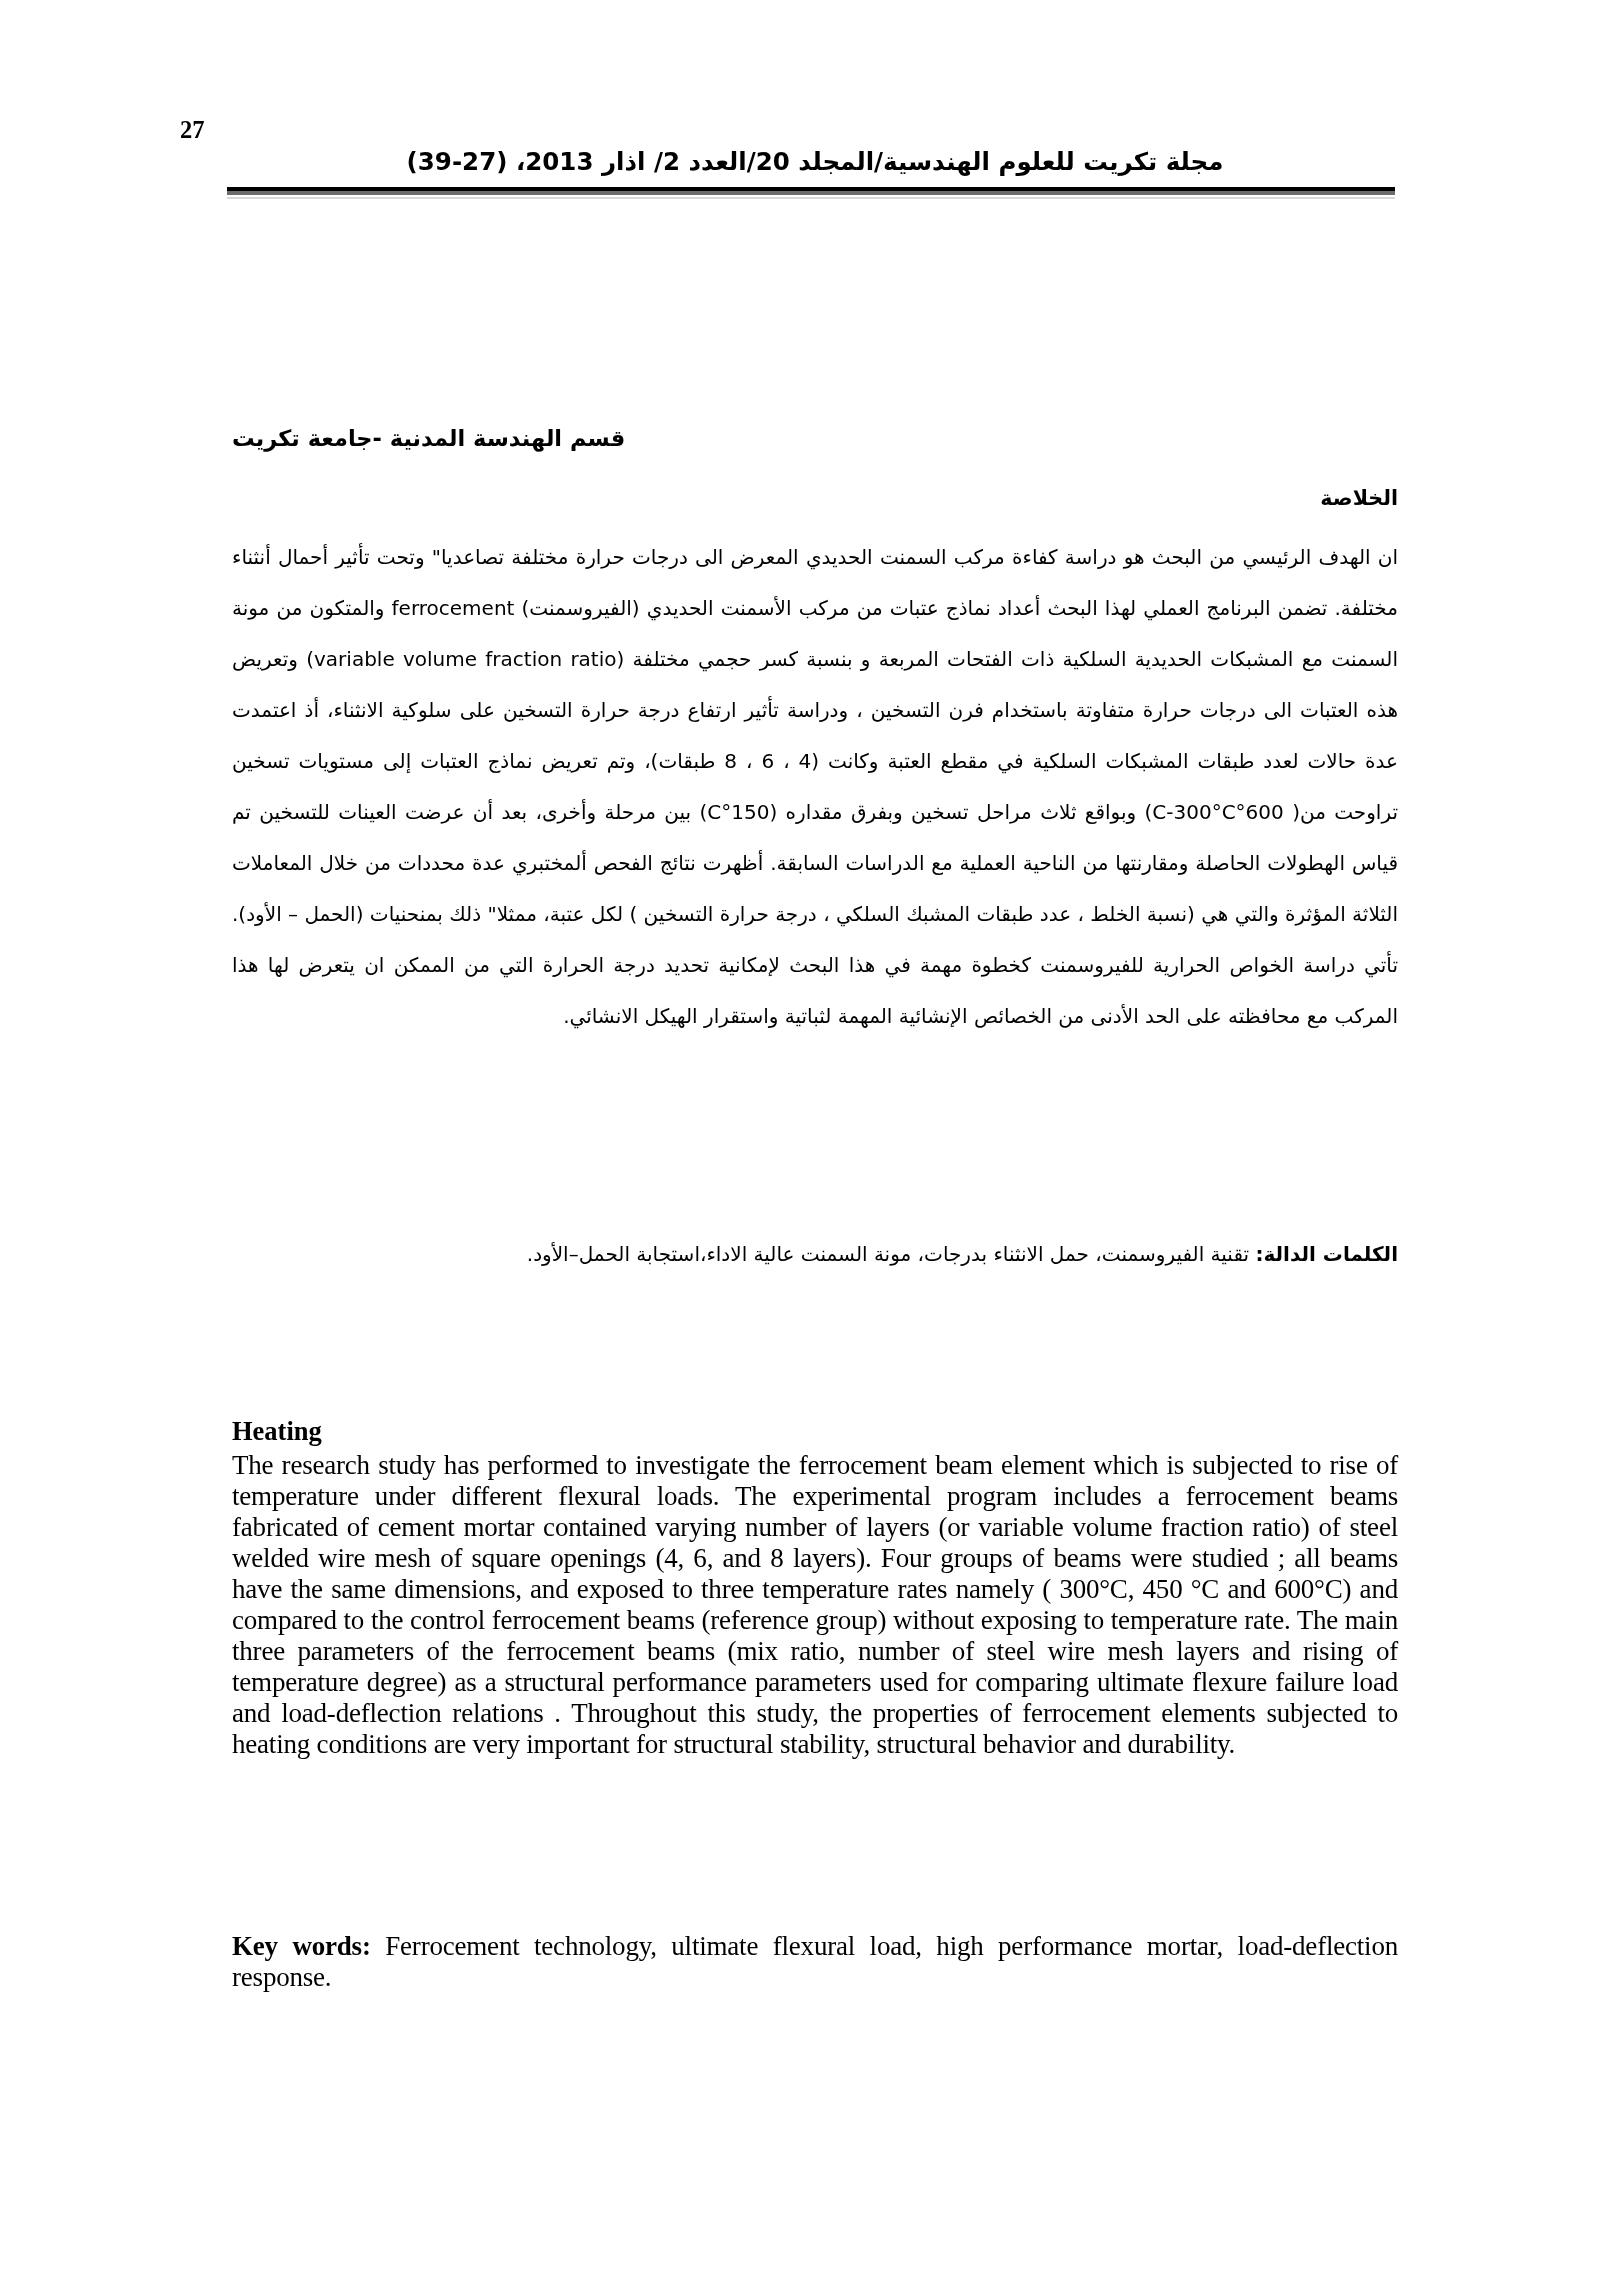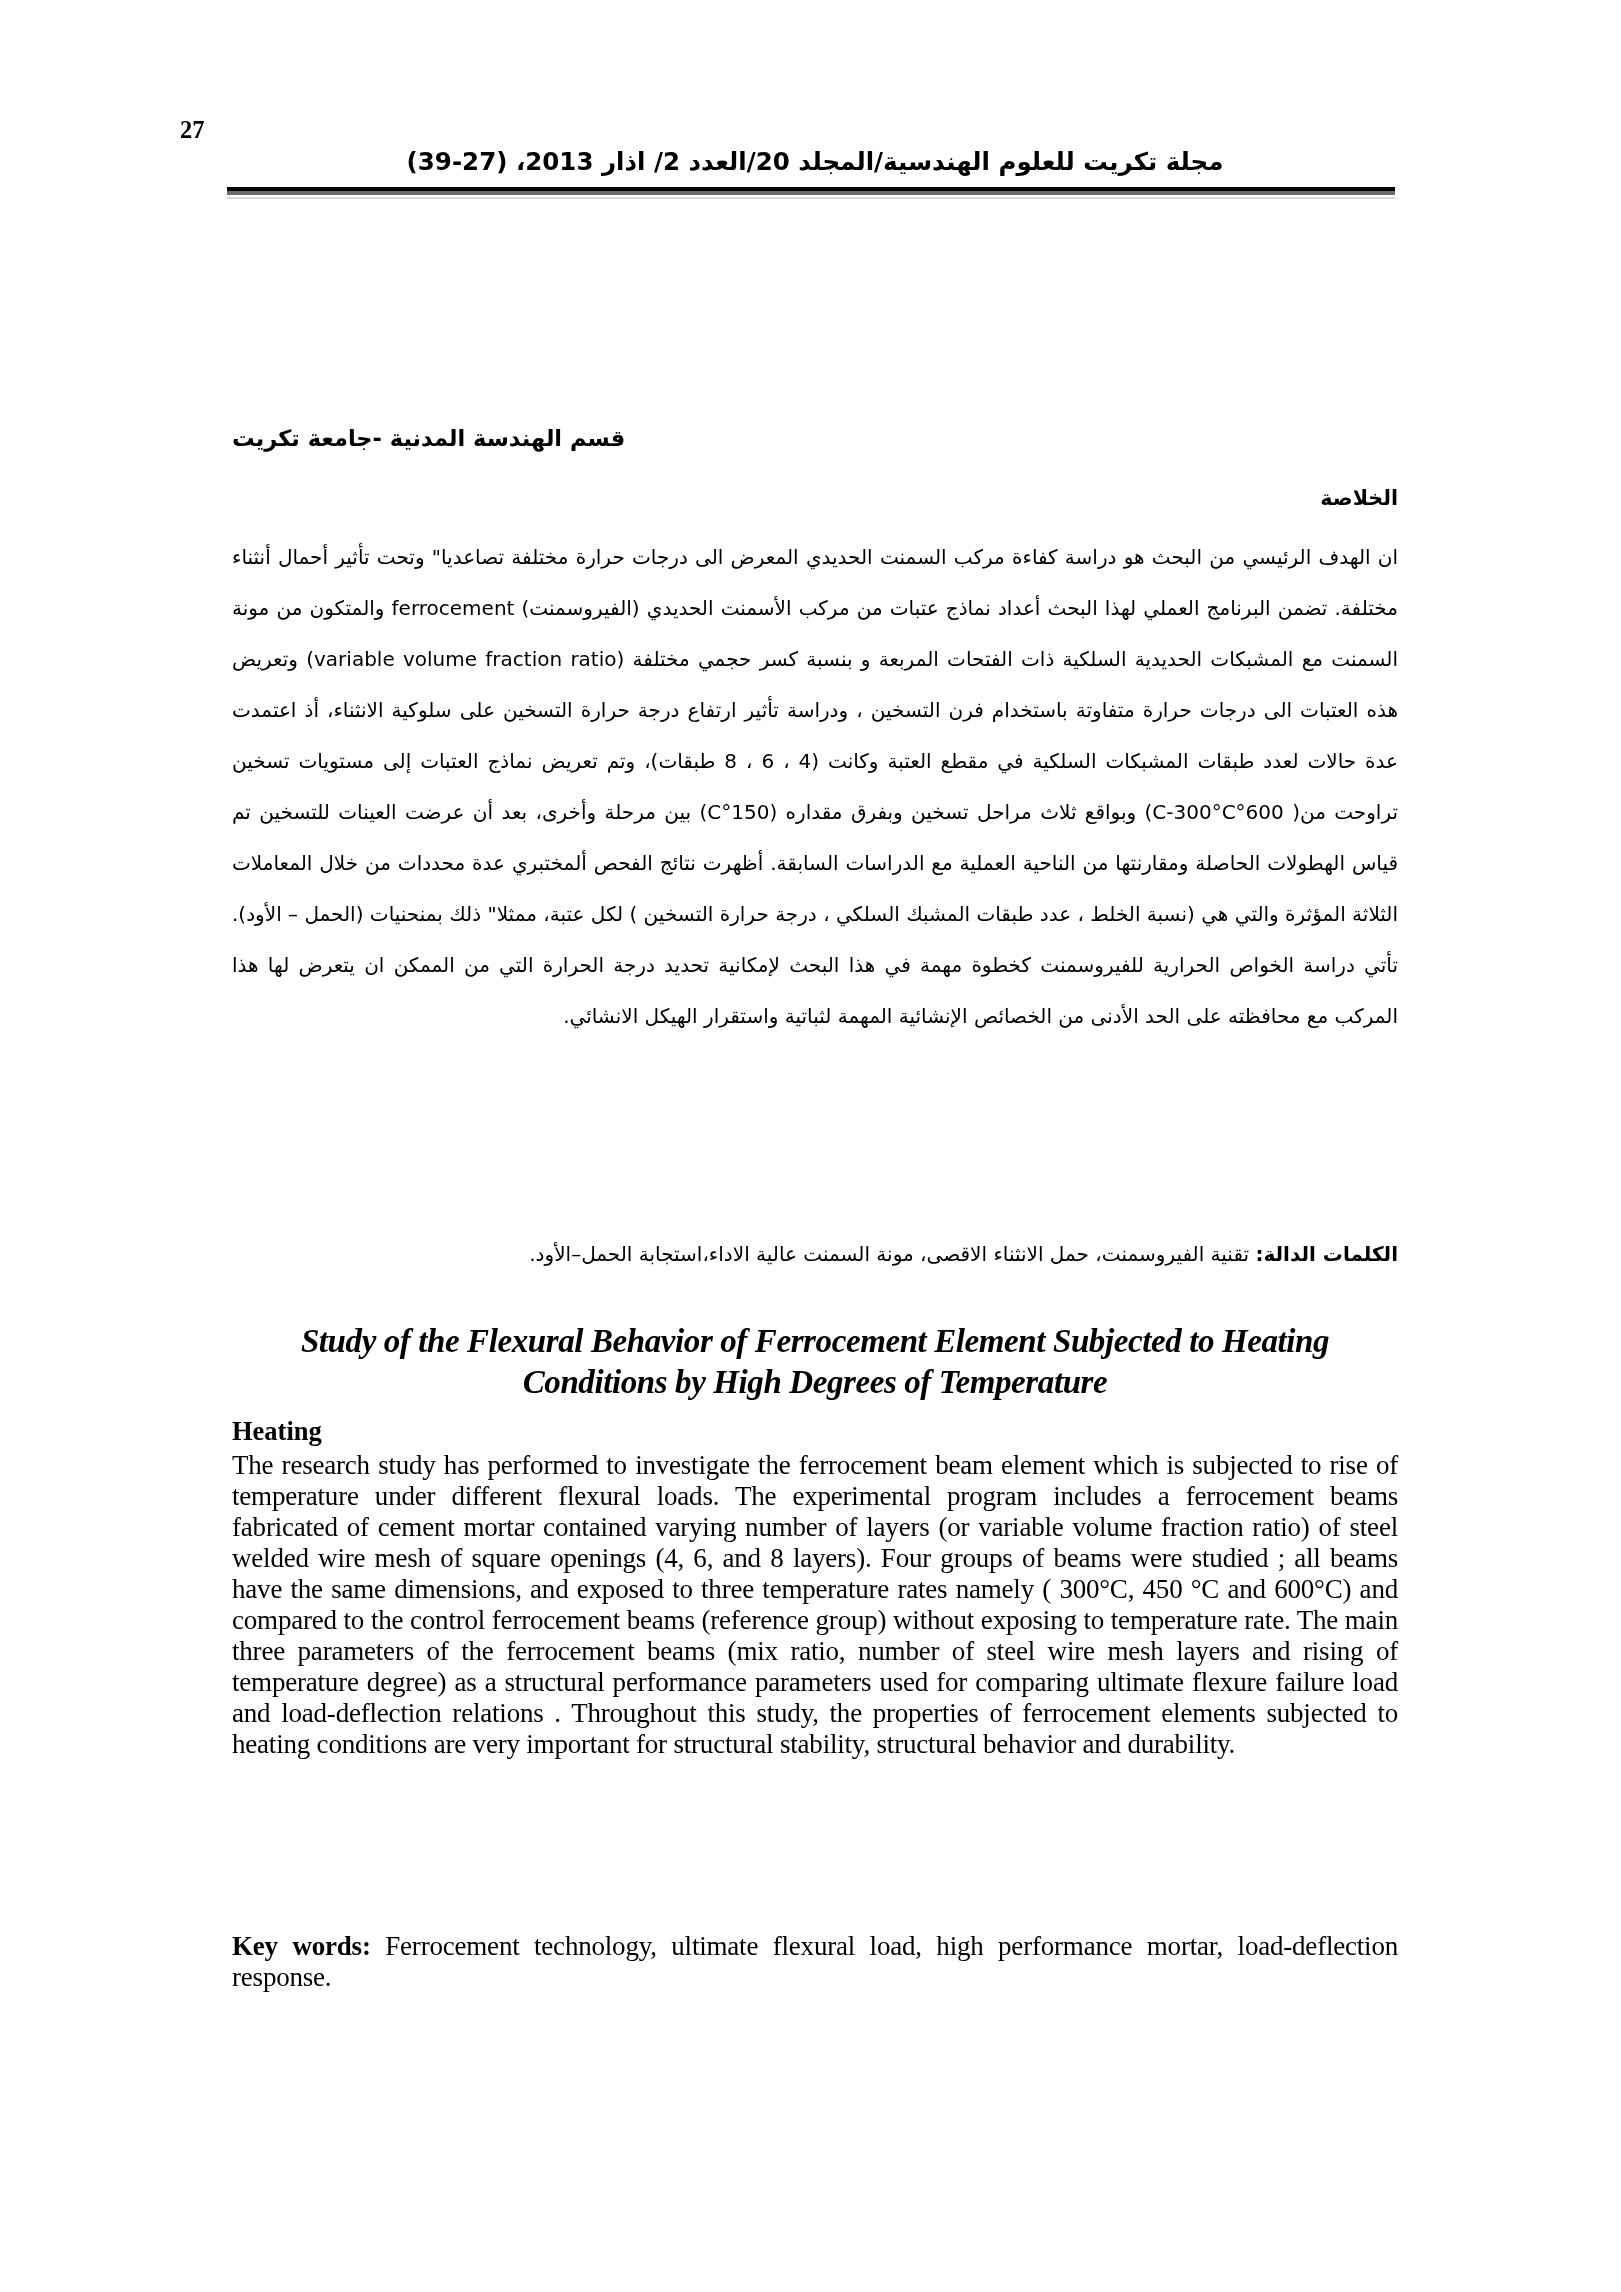--- a/index.html
+++ b/index.html
@@ -86,24 +86,23 @@
     <div class="r2"></div>
     <div class="r3"></div>
   </div>
 
   <div class="ar ar-dept">قسم الهندسة المدنية -جامعة تكريت</div>
 
   <div class="ar ar-abstract-heading">الخلاصة</div>
   <div class="ar ar-body">ان الهدف الرئيسي من البحث هو دراسة كفاءة مركب السمنت الحديدي المعرض الى درجات حرارة مختلفة تصاعديا" وتحت تأثير أحمال أنثناء مختلفة. تضمن البرنامج العملي لهذا البحث أعداد نماذج عتبات من مركب الأسمنت الحديدي (الفيروسمنت) ferrocement والمتكون من مونة السمنت مع المشبكات الحديدية السلكية ذات الفتحات المربعة و بنسبة كسر حجمي مختلفة (variable volume fraction ratio) وتعريض هذه العتبات الى درجات حرارة متفاوتة باستخدام فرن التسخين ، ودراسة تأثير ارتفاع درجة حرارة التسخين على سلوكية الانثناء، أذ اعتمدت عدة حالات لعدد طبقات المشبكات السلكية في مقطع العتبة وكانت (4 ، 6 ، 8 طبقات)، وتم تعريض نماذج العتبات إلى مستويات تسخين تراوحت من( 600°C-300°C) وبواقع ثلاث مراحل تسخين وبفرق مقداره (150°C) بين مرحلة وأخرى، بعد أن عرضت العينات للتسخين تم قياس الهطولات الحاصلة ومقارنتها من الناحية العملية مع الدراسات السابقة. أظهرت نتائج الفحص ألمختبري عدة محددات من خلال المعاملات الثلاثة المؤثرة والتي هي (نسبة الخلط ، عدد طبقات المشبك السلكي ، درجة حرارة التسخين ) لكل عتبة، ممثلا" ذلك بمنحنيات (الحمل – الأود).  تأتي دراسة  الخواص الحرارية للفيروسمنت كخطوة مهمة في هذا البحث لإمكانية تحديد درجة الحرارة التي من الممكن ان يتعرض لها هذا المركب مع محافظته على الحد الأدنى من الخصائص الإنشائية المهمة لثباتية واستقرار الهيكل الانشائي.</div>
 
   <div class="ar ar-keywords">
-    <b>الكلمات الدالة:</b><span> تقنية الفيروسمنت، حمل الانثناء الاقصى، مونة السمنت عالية الاداء،استجابة الحمل–الأود.</span>
+    <b>الكلمات الدالة:</b><span> تقنية الفيروسمنت، حمل الانثناء بدرجات، مونة السمنت عالية الاداء،استجابة الحمل–الأود.</span>
   </div>
 
-  <div class="en-title">Study of the Flexural Behavior of Ferrocement Element Subjected to Heating Conditions by High Degrees of Temperature</div>
 
   <div class="en-abstract-heading">Heating</div>
   <div class="en-body">The research study has performed to investigate the ferrocement beam element which is subjected to rise of temperature under different flexural loads. The experimental program includes a ferrocement beams fabricated of cement mortar contained varying number of layers (or variable volume fraction ratio) of steel welded wire mesh of square openings (4, 6, and 8 layers). Four groups of beams were studied ; all beams have the same dimensions, and exposed to three temperature rates namely (  300°C,   450 °C and 600°C) and compared to the control ferrocement beams (reference group) without exposing to temperature rate. The main three parameters of the ferrocement beams (mix ratio, number of steel wire mesh layers and rising of temperature degree) as a structural performance parameters used for comparing  ultimate flexure failure load and load-deflection relations . Throughout this study, the properties of ferrocement elements subjected to heating conditions are very important for structural stability, structural behavior and durability.</div>
 
   <div class="en-keywords">
     <b>Key words:</b><span> Ferrocement technology, ultimate flexural load, high performance mortar, load-deflection response.</span>
   </div>
 
 </div>
 

